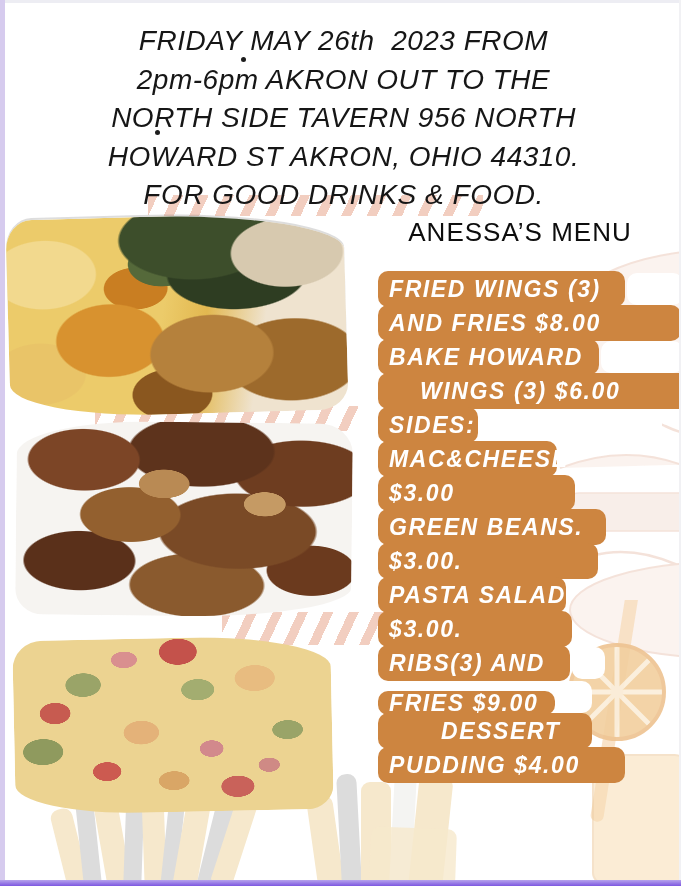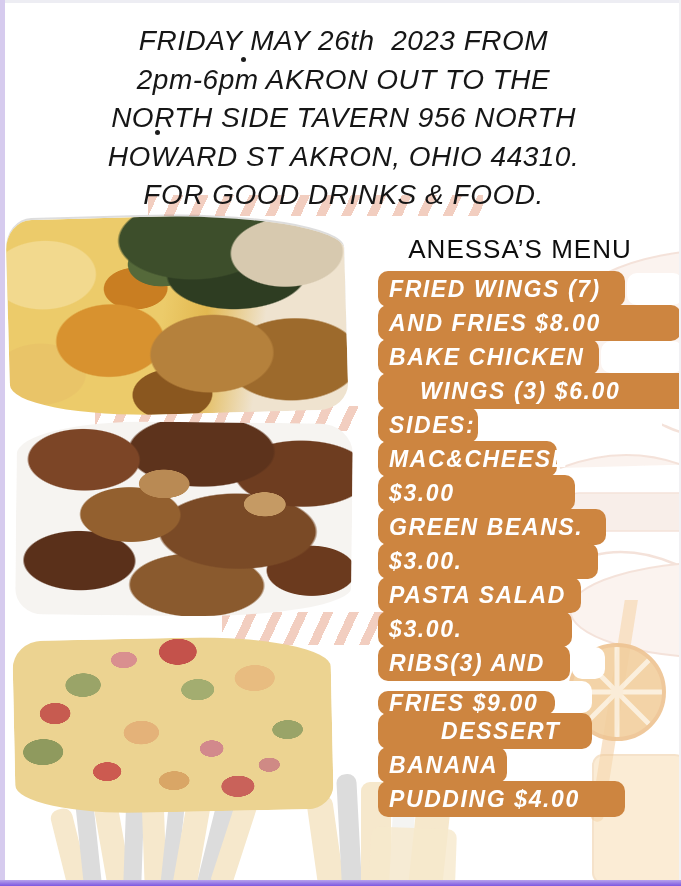--- a/index.html
+++ b/index.html
@@ -19,21 +19,21 @@
   .header{position:absolute;top:22px;left:12px;right:6px;text-align:center;z-index:5;font-style:italic;}
   .header-line{
     white-space:pre;font-size:28px;line-height:38.5px;letter-spacing:.5px;
     color:var(--ink);
   }
   .dot{position:absolute;width:5px;height:5px;border-radius:50%;background:#1d1d1d;z-index:6;}
   .dot-1{left:241px;top:57px;}
   .dot-2{left:155px;top:130px;}
 
   .menu-title{
-    position:absolute;left:400px;top:234px;width:240px;text-align:center;
+    position:absolute;left:400px;top:217px;width:240px;text-align:center;
     font-size:26px;letter-spacing:1px;color:#0d0d0d;z-index:5;
   }
 
   
   .menu{position:absolute;left:378px;top:272px;width:303px;z-index:5;}
   .menu-row{position:relative;height:34px;}
   .hl{
     position:absolute;left:0;top:-1px;bottom:-1px;
     background:var(--highlight);border-radius:10px;
     display:flex;align-items:center;
@@ -182,32 +182,32 @@
     <div class="header-line">FOR GOOD DRINKS &amp; FOOD.</div>
   </header>
   <div class="dot dot-1"></div>
   <div class="dot dot-2"></div>
 
   <div class="menu-title">ANESSA’S MENU</div>
 
   <div class="menu">
       <div class="menu-row">
         <span class="hl" style="width: 247px;">
-          <span class="txt">FRIED WINGS (7)</span>
+          <span class="txt">FRIED WINGS (3)</span>
         </span>
         <span class="pill" style="left: 249px; width: 56px;"></span>
       </div>
       <div class="menu-row">
         <span class="hl" style="width: 303px;">
           <span class="txt">AND FRIES $8.00</span>
         </span>
       </div>
       <div class="menu-row">
         <span class="hl" style="width: 221px;">
-          <span class="txt">BAKE CHICKEN</span>
+          <span class="txt">BAKE HOWARD</span>
         </span>
         <span class="pill" style="left: 223px; width: 82px;"></span>
       </div>
       <div class="menu-row">
         <span class="hl" style="width: 303px; padding-left: 31px;">
           <span class="txt">WINGS (3) $6.00</span>
         </span>
       </div>
       <div class="menu-row">
         <span class="hl" style="width: 100px;">
@@ -229,21 +229,21 @@
         <span class="hl" style="width: 228px;">
           <span class="txt">GREEN BEANS.</span>
         </span>
       </div>
       <div class="menu-row">
         <span class="hl" style="width: 220px;">
           <span class="txt">$3.00.</span>
         </span>
       </div>
       <div class="menu-row">
-        <span class="hl" style="width: 203px;">
+        <span class="hl" style="width: 188px;">
           <span class="txt">PASTA SALAD</span>
         </span>
       </div>
       <div class="menu-row">
         <span class="hl" style="width: 194px;">
           <span class="txt">$3.00.</span>
         </span>
       </div>
       <div class="menu-row">
         <span class="hl" style="width: 192px;">
@@ -254,26 +254,20 @@
       <div class="menu-row">
         <span class="hl" style="width: 177px; margin-top: 12px;">
           <span class="txt">FRIES $9.00</span>
         </span>
         <span class="pill" style="left: 179px; width: 35px;"></span>
       </div>
       <div class="menu-row">
         <span class="hl" style="width: 214px;">
           <span class="txt" style="padding-left: 63px;">DESSERT</span>
         </span>
-      </div>
-      <div class="menu-row">
-        <span class="hl" style="width: 129px;">
-          <span class="txt">BANANA</span>
-        </span>
-        <span class="pill" style="left: 131px; width: 82px;"></span>
       </div>
       <div class="menu-row">
         <span class="hl" style="width: 247px;">
           <span class="txt">PUDDING $4.00</span>
         </span>
       </div>
     </div>
 
   <div class="photo photo-1"></div>
   <div class="photo photo-2"></div>

